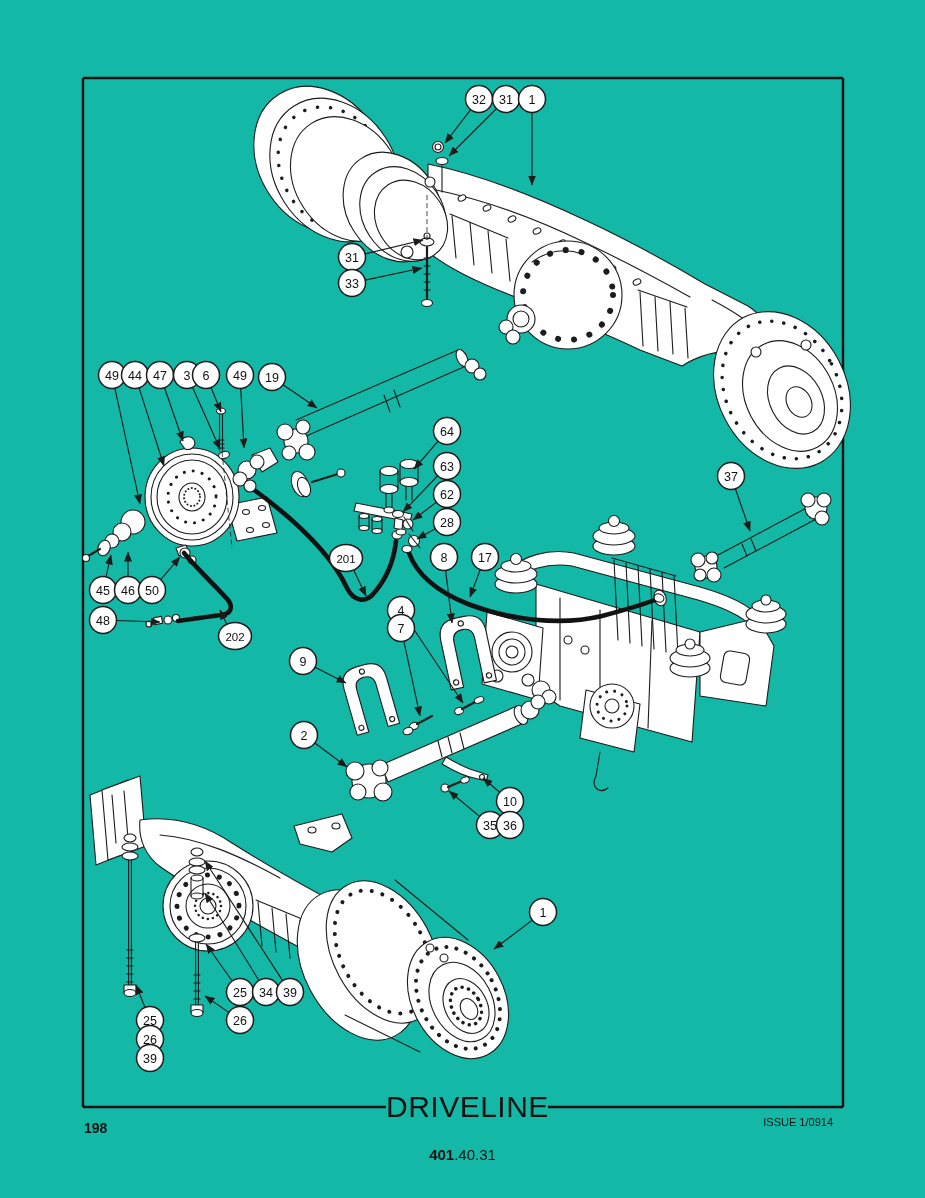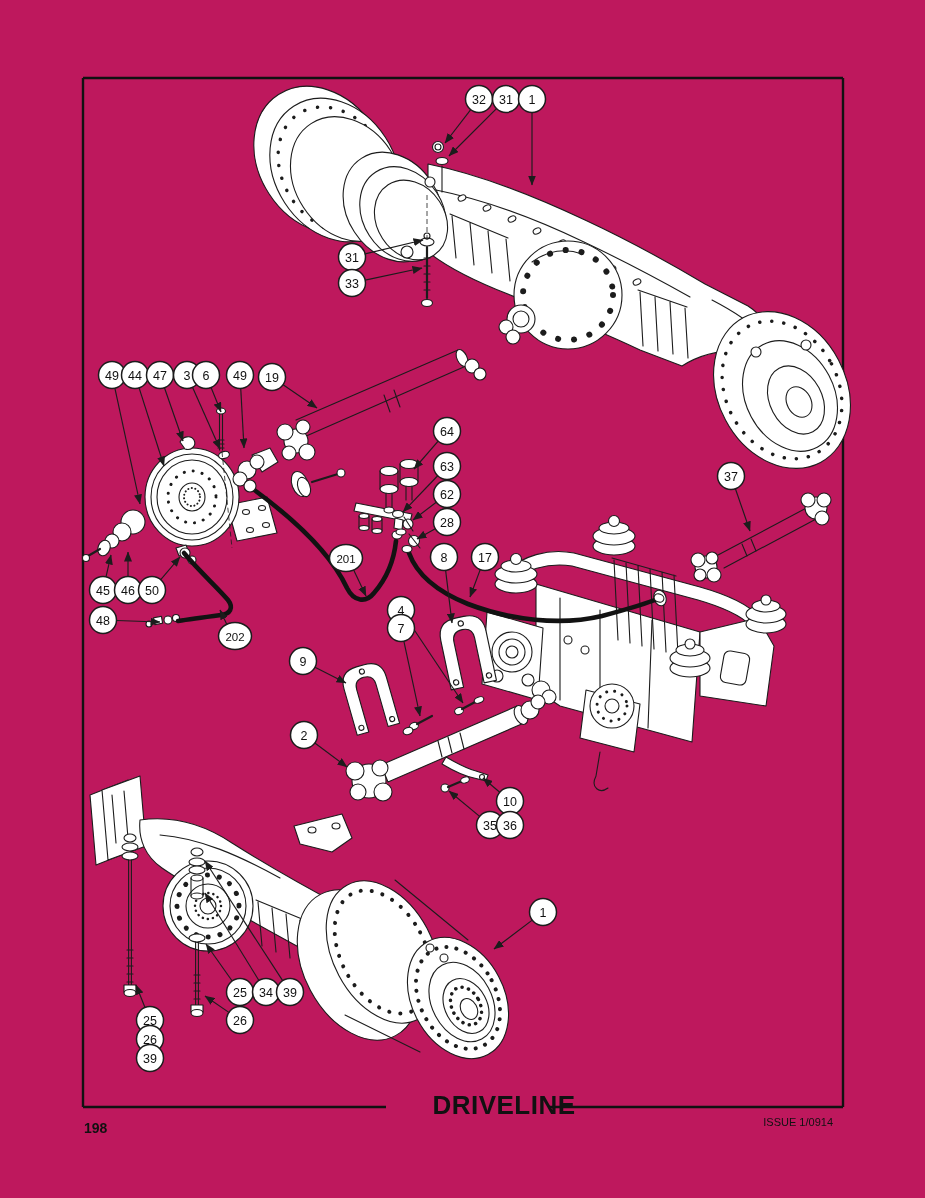--- a/index.html
+++ b/index.html
@@ -1,30 +1,30 @@
 <!DOCTYPE html>
 <html><head>
 <meta charset="utf-8">
 <style>
   html,body{margin:0;padding:0;background:#fff;}
-  #page{position:relative;width:925px;height:1198px;background:#be185d;overflow:hidden;
+  #page{position:relative;width:925px;height:1198px;background:#14b8a6;overflow:hidden;
         font-family:"Liberation Sans",sans-serif;color:#111;}
   svg text{font-family:"Liberation Sans",sans-serif;}
   .ln  {fill:none;stroke:#1c1c1c;stroke-width:1.1;stroke-linecap:round;stroke-linejoin:round;}
   .fw  {fill:#ffffff;stroke:#1c1c1c;stroke-width:1.1;stroke-linejoin:round;}
   .thk {fill:none;stroke:#1c1c1c;stroke-width:2.2;stroke-linecap:round;}
   .dots{fill:none;stroke:#1c1c1c;stroke-linecap:round;}
   .hose{fill:none;stroke:#121212;stroke-width:4.6;stroke-linecap:round;}
   .cl  {fill:none;stroke:#1c1c1c;stroke-width:0.8;stroke-dasharray:5 3;}
   .leader{fill:none;stroke:#1c1c1c;stroke-width:1.15;}
   .bubble{fill:#ffffff;stroke:#1c1c1c;stroke-width:1.5;}
   .bubble-label{fill:#111;text-anchor:middle;font-weight:400;}
   .border-line{stroke:#111;stroke-width:2.4;fill:none;}
   #title{position:absolute;left:386px;top:1090px;width:162px;text-align:center;
-         font-size:26px;font-weight:bold;letter-spacing:0.5px;color:#111;margin-left:37px;}
+         font-size:30px;font-weight:normal;letter-spacing:0.5px;color:#111;}
   #page-num{position:absolute;left:84px;top:1120px;font-size:14px;font-weight:bold;}
   #issue{position:absolute;right:92px;top:1116px;font-size:11px;}
   #section-code{position:absolute;left:0;top:1146px;width:925px;text-align:center;font-size:15px;}
   #section-code .b{font-weight:bold;}
 </style>
 </head>
 <body>
 
 <div id="page">
 
@@ -546,16 +546,17 @@
         <line x1="532.226441519432" y1="920.1351359955308" x2="494" y2="949" class="leader" marker-end="url(#arrow)"></line>
         <ellipse cx="543" cy="912" rx="13.5" ry="13.5" class="bubble"></ellipse>
         <text x="543" y="916.5" class="bubble-label" font-size="12.5">1</text>
       </g>
     </svg>
 
 
 <div id="title">DRIVELINE</div>
 <div id="page-num">198</div>
 <div id="issue">ISSUE 1/0914</div>
+<div id="section-code"><span class="b">401</span><span>.40.31</span></div>
 
 
 
 </div>
 
 </body></html>

